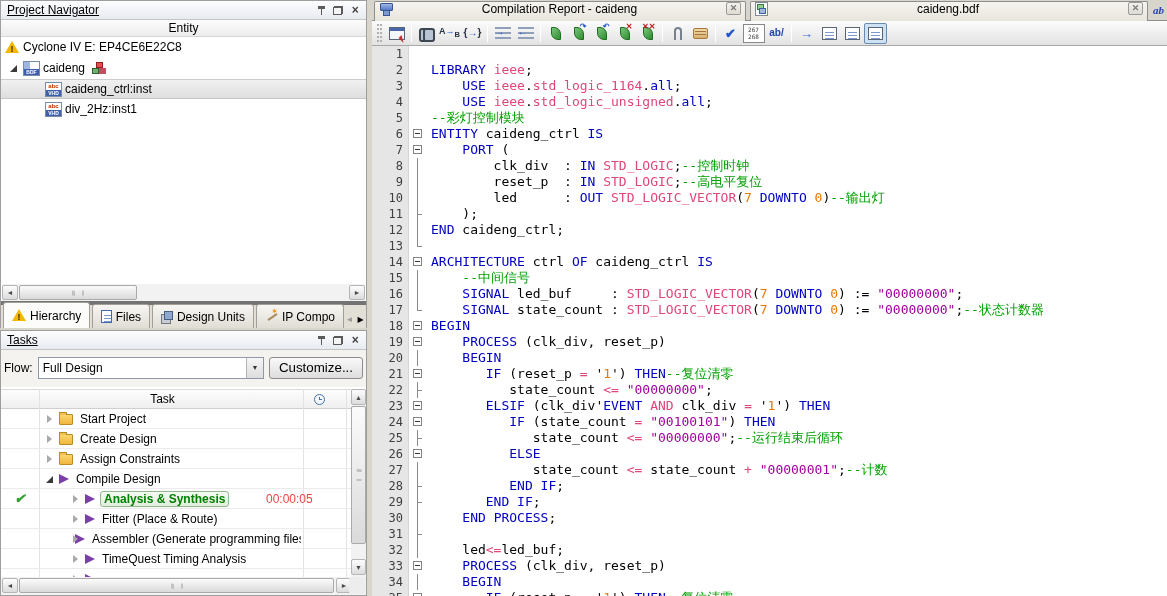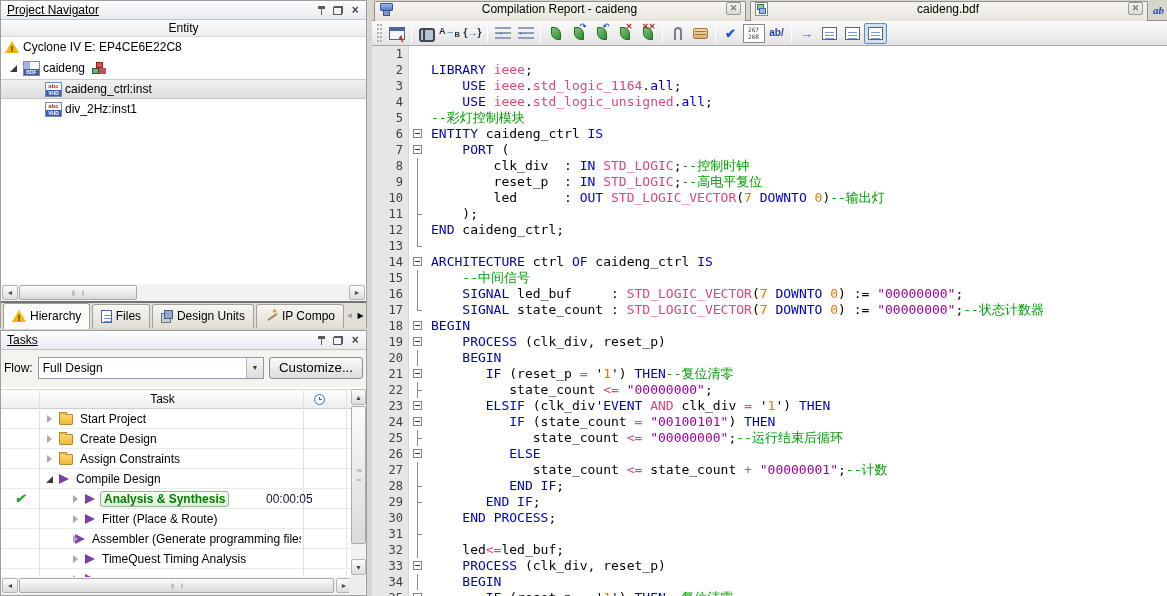--- a/index.html
+++ b/index.html
@@ -57,21 +57,21 @@
 
   .hscroll, .vscroll { background:#F2F2F2; position:absolute; }
   .sbtn { position:absolute; background:linear-gradient(#FDFDFD,#DCDCDC); border:1px solid #B5B5B5; border-radius:2px;
           display:flex; align-items:center; justify-content:center; font-size:7px; color:#4A4A4A; }
   .sthumb { position:absolute; background:linear-gradient(#FBFBFB,#DADADA); border:1px solid #A9A9A9; border-radius:2px; }
   .sthumb::after { content:""; position:absolute; left:50%; top:50%; transform:translate(-50%,-50%); }
   .sthumb.h::after { width:9px; height:5px; border-left:1px solid #9A9A9A; border-right:1px solid #9A9A9A; box-shadow:inset 3px 0 0 -2px #9A9A9A; }
   .sthumb.v::after { width:5px; height:9px; border-top:1px solid #9A9A9A; border-bottom:1px solid #9A9A9A; box-shadow:inset 0 3px 0 -2px #9A9A9A; }
 
   #pn-hscroll { left:1px; right:1px; top:283px; height:17px; }
-  #pn-tabs { position:absolute; left:0; right:0; top:300px; height:27px; background:#E2DFD7; border-top:2px solid #737373; display:flex; align-items:center; }
+  #pn-tabs { position:absolute; left:0; right:0; top:300px; height:27px; background:#E2DFD7; border-top:4px solid #737373; display:flex; align-items:flex-end; }
   .pn-tab { height:24px; display:flex; align-items:center; gap:4px; padding:0 8px; margin-left:2px;
             background:linear-gradient(#F7F6F3,#E0DDD5); border:1px solid #A39F96; border-bottom:none; border-radius:3px 3px 0 0; white-space:nowrap; overflow:hidden; }
   .pn-tab.active { background:#FCFCFB; height:26px; font-weight:normal; }
   .tab-scroll { margin-left:auto; display:flex; }
   .tab-scroll span { width:11px; height:18px; display:flex; align-items:center; justify-content:center; font-size:8px; }
 
   
   #tasks { left:0; top:330px; width:367px; height:266px; background:#F4F3F0; }
   #flow-row { height:35px; display:flex; align-items:center; padding:0 3px; background:#F4F3F0; }
   #flow-row label { margin-right:5px; }
@@ -87,21 +87,21 @@
   #task-head .th-task { position:absolute; left:38px; right:65px; text-align:center; line-height:19px; }
   .vline { position:absolute; top:2px; bottom:0; width:1px; background:#E3E3E3; }
   .ic-clock { position:relative; width:11px; height:11px; border:1px solid #4A6FA5; border-radius:50%; display:inline-block; background:#F4F8FF; }
   .ic-clock::before { content:""; position:absolute; left:4px; top:2px; width:1px; height:3px; background:#4A6FA5; }
   .ic-clock::after { content:""; position:absolute; left:4px; top:4px; width:3px; height:1px; background:#4A6FA5; }
   #task-rows { position:absolute; left:0; top:22px; right:15px; bottom:0; overflow:hidden; }
   .task-row { position:relative; height:20px; border-bottom:1px solid #EBEBEB; }
   .task-row .t-status { position:absolute; left:0; top:0; width:38px; height:100%; display:flex; align-items:center; justify-content:center; }
   .ic-check { color:#2FA02F; font-weight:bold; font-size:13px; }
   .task-row .t-main { position:absolute; left:38px; top:0; right:50px; height:100%; display:flex; align-items:center; white-space:nowrap; overflow:hidden; }
-  .task-row .t-time { position:absolute; left:265px; width:48px; top:0; height:100%; display:flex; align-items:center; color:#0f172a; }
+  .task-row .t-time { position:absolute; left:265px; width:48px; top:0; height:100%; display:flex; align-items:center; color:#ef4444; }
   .ic-folder { position:relative; width:14px; height:11px; background:linear-gradient(#FBD66E,#F0B63C); border:1px solid #B98A28; border-radius:1px; margin-top:2px; }
   .ic-folder::before { content:""; position:absolute; left:-1px; top:-3px; width:6px; height:2px; background:#F0C050; border:1px solid #B98A28; border-bottom:none; border-radius:1px 1px 0 0; }
   .ic-play { width:0; height:0; border-left:10px solid #7B3FA8; border-top:5px solid transparent; border-bottom:5px solid transparent; }
   .hl-green { border:1px solid #93B78E; background:linear-gradient(#F5FAF3,#E2EFDC); border-radius:3px; padding:0 3px; color:#008000; }
   .t-label { padding:0 2px; }
   #task-vscroll { right:0; top:2px; width:15px; bottom:0; }
   #task-hscroll { left:1px; bottom:1px; width:350px; height:17px; }
   #task-corner { position:absolute; right:1px; bottom:1px; width:16px; height:17px; background:#EDEDED; }
 
   

